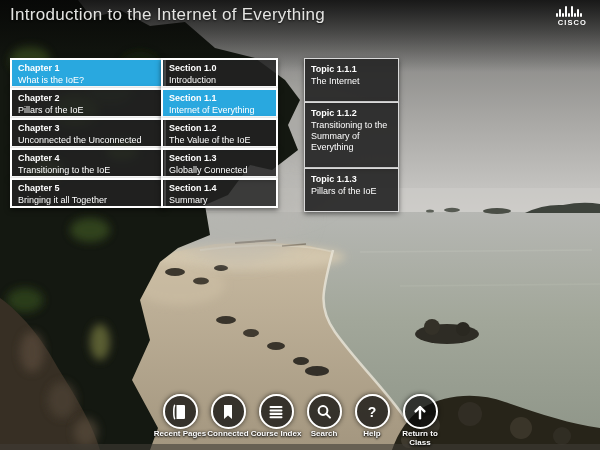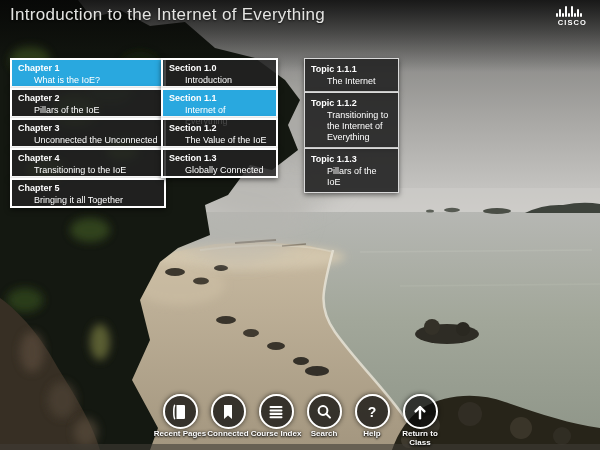--- a/index.html
+++ b/index.html
@@ -21,23 +21,23 @@
   .logo-text{margin-top:1px;font-size:7.5px;font-weight:bold;letter-spacing:1.1px;color:#fff;}
 
   
   .col{position:absolute;top:58px;display:flex;flex-direction:column;gap:0;}
   .col-chapters{left:10px;width:156px;}
   .col-sections{left:161px;width:117px;}
   .col-topics{left:304px;width:95px;}
   .navbox{height:30px;border:2px solid #fff;background:rgba(34,34,34,.84);
     padding:2px 6px;color:#fff;cursor:pointer;box-shadow:0 2px 5px rgba(0,0,0,.5);}
   .topicbox{border:1px solid #d9d9d9;background:rgba(38,38,38,.92);
-    padding:4px 6px 4px 6px;color:#fff;cursor:pointer;box-shadow:0 2px 5px rgba(0,0,0,.5);}
+    padding:4px 6px 14px 6px;color:#fff;cursor:pointer;box-shadow:0 2px 5px rgba(0,0,0,.5);}
   .nb-label{font-size:9px;font-weight:bold;line-height:11px;margin-top:1px;}
-  .nb-title{font-size:9px;line-height:11px;margin-top:1px;margin-left:16px;}
+  .nb-title{font-size:9px;line-height:11px;margin-top:1px;}
   .navbox.active,.topicbox.active{background:var(--accent,#29a8df);border-color:#fff;}
 
   
   .toolbar{position:absolute;left:50%;top:394px;transform:translateX(-50%);
     display:flex;gap:8px;}
   .tool{width:40px;display:flex;flex-direction:column;align-items:center;cursor:pointer;}
   .circle{width:35px;height:35px;border-radius:50%;border:2px solid #fff;
     background:rgba(8,8,8,.72);display:flex;align-items:center;justify-content:center;
     box-shadow:0 0 5px rgba(0,0,0,.65);}
   .tool-label{margin-top:0;width:58px;text-align:center;font-size:8px;font-weight:bold;
@@ -191,30 +191,34 @@
       <div class="nb-title">Internet of Everything</div>
     </div>
     <div class="navbox">
       <div class="nb-label">Section 1.2</div>
       <div class="nb-title">The Value of the IoE</div>
     </div>
     <div class="navbox">
       <div class="nb-label">Section 1.3</div>
       <div class="nb-title">Globally Connected</div>
     </div>
+    <div class="navbox">
+      <div class="nb-label">Section 1.4</div>
+      <div class="nb-title">Summary</div>
+    </div>
   </div>
 
   <div class="col col-topics">
     <div class="topicbox">
       <div class="nb-label">Topic 1.1.1</div>
       <div class="nb-title">The Internet</div>
     </div>
     <div class="topicbox">
       <div class="nb-label">Topic 1.1.2</div>
-      <div class="nb-title">Transitioning to the Internet of Everything</div>
+      <div class="nb-title">Transitioning to the Summary of Everything</div>
     </div>
     <div class="topicbox">
       <div class="nb-label">Topic 1.1.3</div>
       <div class="nb-title">Pillars of the IoE</div>
     </div>
   </div>
 
   <div class="toolbar">
 
     <div class="tool">

